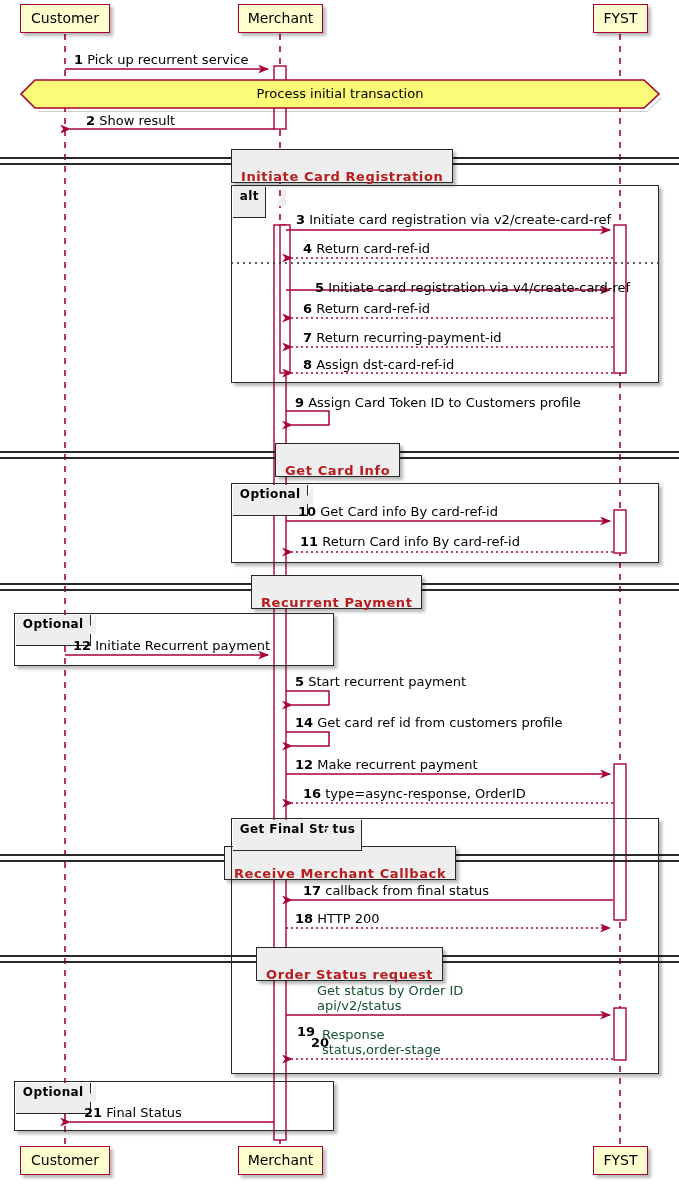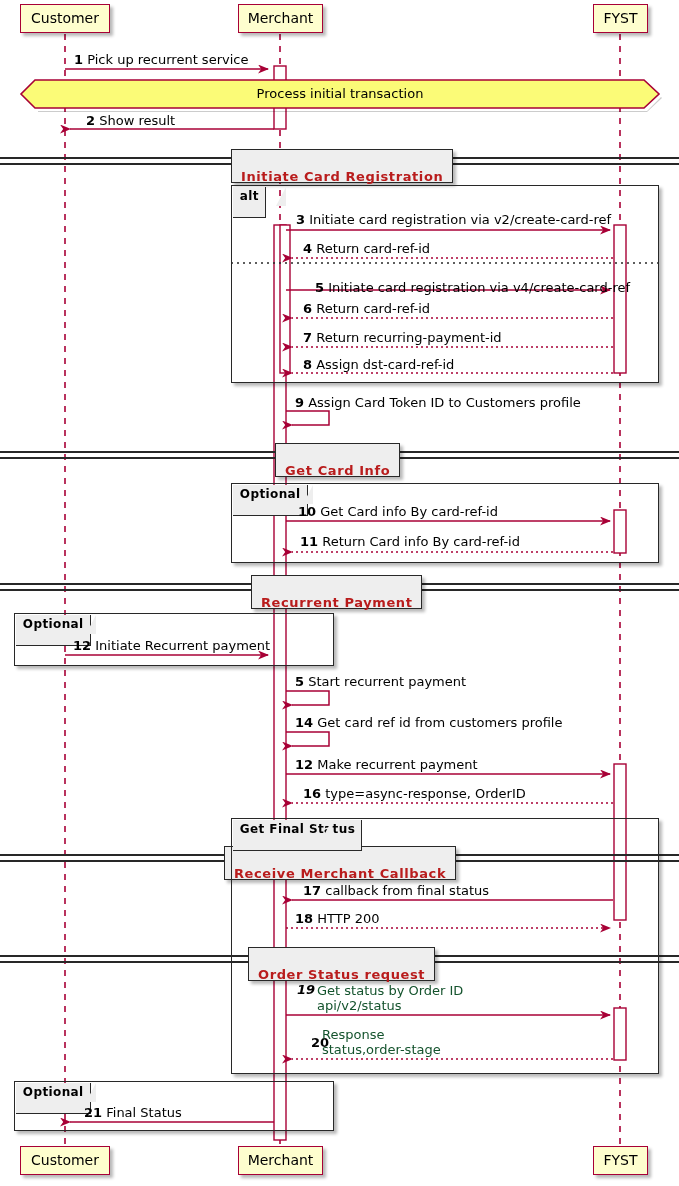--- a/index.html
+++ b/index.html
@@ -248,21 +248,21 @@
   </div>
   <div class="divider-label" style="left:275px; top:443px;">
     <span>Get Card Info</span>
   </div>
   <div class="divider-label" style="left:251px; top:575px;">
     <span>Recurrent Payment</span>
   </div>
   <div class="divider-label" style="left:224px; top:846px;">
     <span>Receive Merchant Callback</span>
   </div>
-  <div class="divider-label" style="left:248px; top:947px;text-align:right;">
+  <div class="divider-label" style="left:256px; top:947px;text-align:right;">
     <span>Order Status request</span>
   </div>
 
   <div class="group-frame" style="left:231px; top:185px; width:428px; height:198px;"></div>
   <div class="group-label" style="left:232.8px; top:186.8px;">
     <span>alt</span>
   </div>
   <div class="group-label-fold" style="left:276px; top:186.8px; border-width:0 0 19px 10px; border-color:transparent transparent #EEEEEE transparent;"></div>
 
   <div class="group-frame" style="left:231px; top:483px; width:428px; height:80px;"></div>
@@ -355,21 +355,21 @@
   </div>
   <div class="msg" style="left:303px; top:883px;">
     <span class="num">17</span>
     <span>callback from final status</span>
   </div>
   <div class="msg" style="left:295px; top:911px;">
     <span class="num">18</span>
     <span>HTTP 200</span>
   </div>
 
-  <div class="msg-num-sep" style="left:297px; top:982px;font-style:italic;">
+  <div class="msg-num-sep" style="left:297px; top:1024px;">
     <span>19</span>
   </div>
   <div class="msg-body-sep" style="left:317px; top:983px;">
     <div>Get status by Order ID</div>
     <div>api/v2/status</div>
   </div>
 
   <div class="msg-num-sep" style="left:288px; top:1035px;margin-left:23px;">
     <span>20</span>
   </div>

